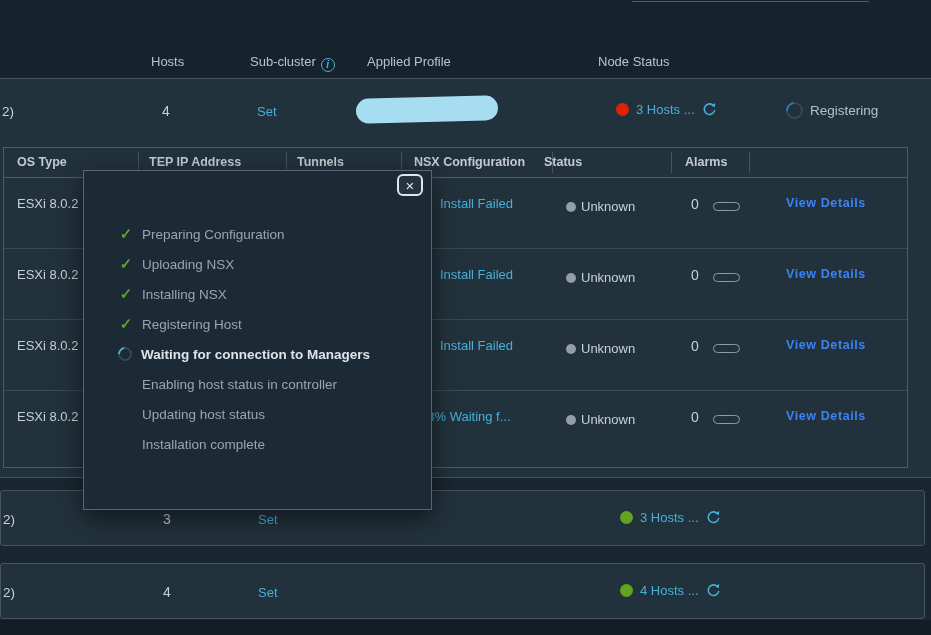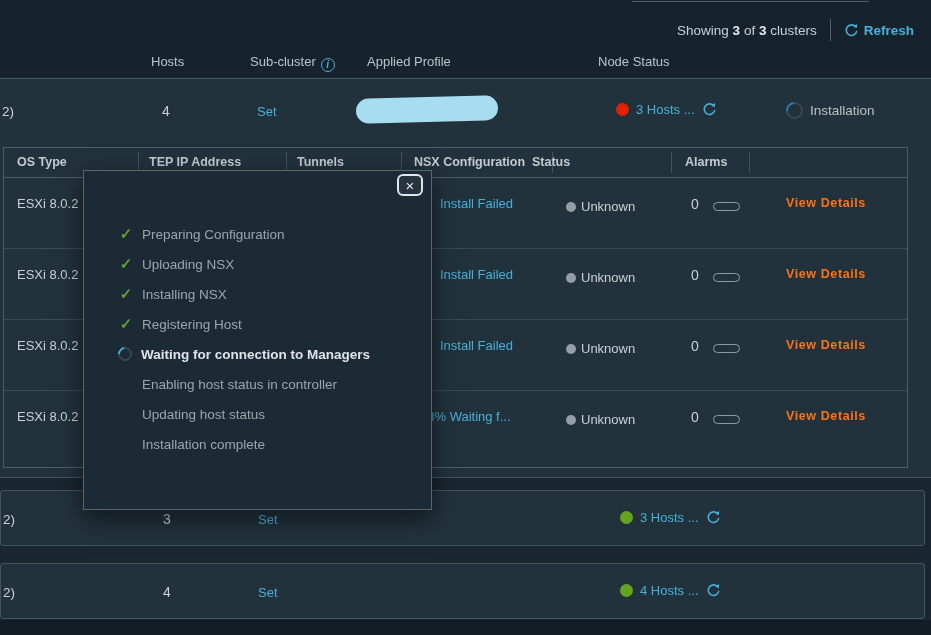--- a/index.html
+++ b/index.html
@@ -46,21 +46,21 @@
   .host-table{left:3px;top:146px;width:905px;height:321px;border:1px solid var(--border-header);
               border-bottom-color:var(--border-header);}
   .ht-header{position:relative;height:30px;border-bottom:1px solid var(--border-header);}
   .ht-h{position:absolute;top:7px;font-size:12.5px;font-weight:700;color:#c2cbd1;}
   .ht-sep{position:absolute;top:4px;width:1px;height:21px;background:#44535d;}
   .host-row{position:relative;height:71px;border-bottom:1px solid var(--border-row);}
   .host-row:last-child{border-bottom:none;}
   .hr-cell{position:absolute;top:18px;font-size:13px;color:var(--text-main);}
   .nsx-link{color:var(--accent-blue);}
   .capsule{position:absolute;top:24px;width:27px;height:9px;border:1px solid #8f9ba3;border-radius:5px;}
-  .view-details{color:#f97316;font-weight:700;font-size:12.5px;letter-spacing:.6px;cursor:pointer;text-align:right;}
+  .view-details{color:#3b82f6;font-weight:700;font-size:12.5px;letter-spacing:.6px;cursor:pointer;text-align:right;}
   .mini-spin{position:absolute;left:-15px;top:0px;width:15px;height:15px;border-radius:50%;
              border:2px solid #3f6f8f;border-top-color:#2e7cb0;}
   
   .popup{left:83px;top:170px;width:349px;height:340px;background:var(--bg-popup);
          border:1px solid #5a666f;box-shadow:0 8px 24px rgba(0,0,0,.55);z-index:10;}
   .popup-close{position:absolute;top:3px;right:8px;width:26px;height:22px;border:2px solid #dfe5e9;
                border-radius:6px;background:#27343d;color:#dfe5e9;display:flex;align-items:center;
                justify-content:center;font-size:15px;line-height:1;cursor:pointer;}
   .popup-title{position:absolute;left:35px;top:22px;font-size:15.5px;color:var(--text-bright);font-weight:500;}
   .steps{position:absolute;left:0;top:48px;width:100%;}
@@ -77,37 +77,20 @@
   .bottom-strip{left:0;top:620px;width:931px;height:15px;background:var(--bg-bottom);}
 </style>
 </head>
 <body>
 
 <div class="page">
 
   <div class="abs top-band"></div>
   <div class="abs top-divider"></div>
 
-  <div class="abs toolbar">
-    <span>
-      <span>Showing</span>
-      <b>3</b>
-      <span>of</span>
-      <b>3</b>
-      <span>clusters</span>
-    </span>
-    <span class="pipe"></span>
-    <span class="refresh-btn">
-      <svg class="refresh-ic" viewBox="0 0 16 16">
-        <path d="M13.4 9.2a5.6 5.6 0 1 1-1.2-5.3" fill="none" stroke="currentColor" stroke-width="1.7" stroke-linecap="round"></path>
-        <path d="M13.9 1.0 L13.9 5.2 L9.9 3.6 Z" fill="currentColor"></path>
-      </svg>
-      <span>Refresh</span>
-    </span>
-  </div>
 
   <span class="abs col-label" style="left:151px">Hosts</span>
   <span class="abs col-label" style="left:250px">
     <span>Sub-cluster</span><span class="info-ic">i</span>
   </span>
   <span class="abs col-label" style="left:367px">Applied Profile</span>
   <span class="abs col-label" style="left:598px">Node Status</span>
 
   <div class="abs card-expanded">
     <span class="abs cluster-name" style="left:2px;top:25px">2)</span>
@@ -117,34 +100,34 @@
     <div class="abs status-group" style="left:616px;top:23px">
       <span class="dot red"></span>
       <span class="link">3 Hosts ...</span>
       <svg class="refresh-ic" style="color:var(--accent-blue)" viewBox="0 0 16 16">
         <path d="M13.4 9.2a5.6 5.6 0 1 1-1.2-5.3" fill="none" stroke="currentColor" stroke-width="1.7" stroke-linecap="round"></path>
         <path d="M13.9 1.0 L13.9 5.2 L9.9 3.6 Z" fill="currentColor"></path>
       </svg>
     </div>
     <div class="abs status-group" style="left:786px;top:23px">
       <span class="spinner"></span>
-      <span class="cfg-label">Installation</span>
+      <span class="cfg-label">Registering</span>
     </div>
 
     <div class="host-table" style="position:absolute;left:3px;top:68px">
       <div class="ht-header">
         <span class="ht-h" style="left:13px">OS Type</span>
         <span class="ht-sep" style="left:134px"></span>
         <span class="ht-h" style="left:145px">TEP IP Address</span>
         <span class="ht-sep" style="left:282px"></span>
         <span class="ht-h" style="left:293px">Tunnels</span>
         <span class="ht-sep" style="left:397px"></span>
         <span class="ht-h" style="left:410px">NSX Configuration</span>
         <span class="ht-sep" style="left:548px"></span>
-        <span class="ht-h" style="left:528px">Status</span>
+        <span class="ht-h" style="left:540px">Status</span>
         <span class="ht-sep" style="left:667px"></span>
         <span class="ht-h" style="left:681px">Alarms</span>
         <span class="ht-sep" style="left:745px"></span>
       </div>
 
       <div class="host-row">
         <span class="hr-cell" style="left:13px">ESXi 8.0.2</span>
         <span class="hr-cell nsx-link" style="left:436px">Install Failed</span>
         <span class="hr-cell" style="left:562px;top:21px"><span class="dot gray" style="vertical-align:-1px;margin-right:5px"></span><span>Unknown</span></span>
         <span class="hr-cell" style="left:687px;font-size:14px">0</span>

